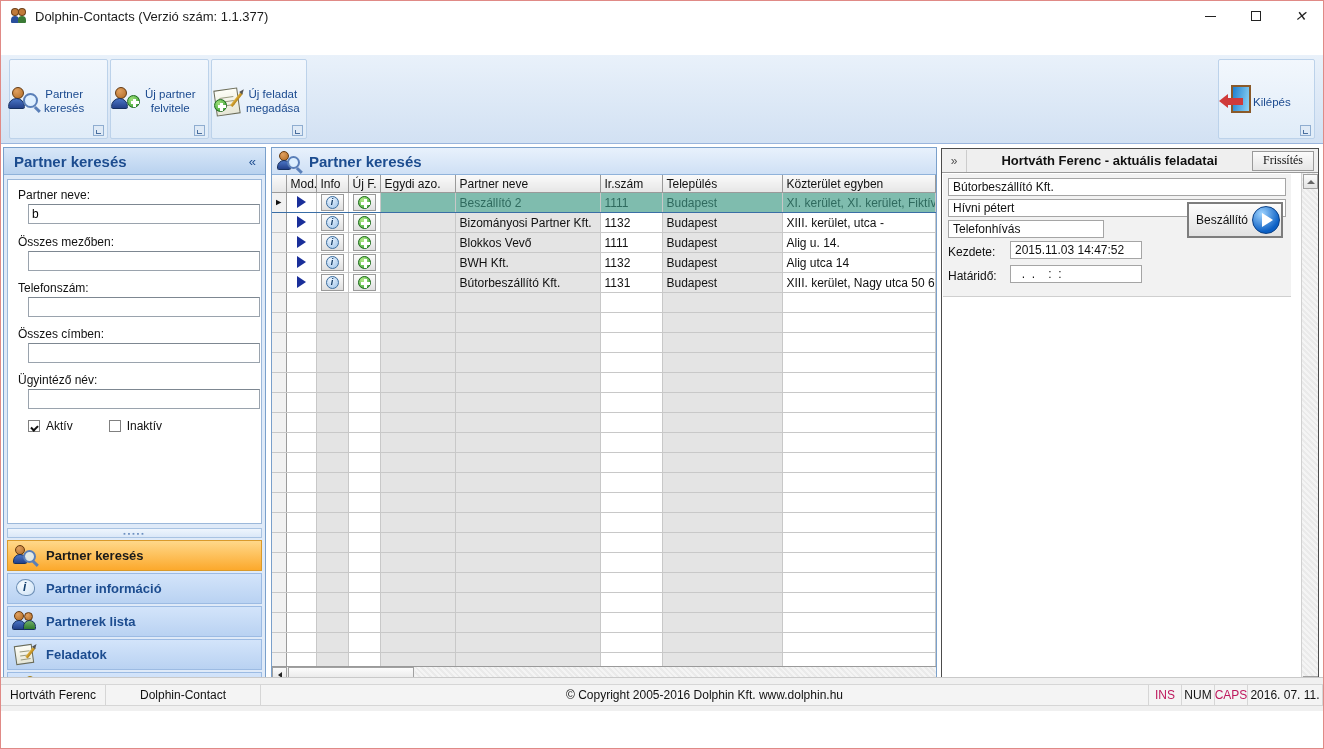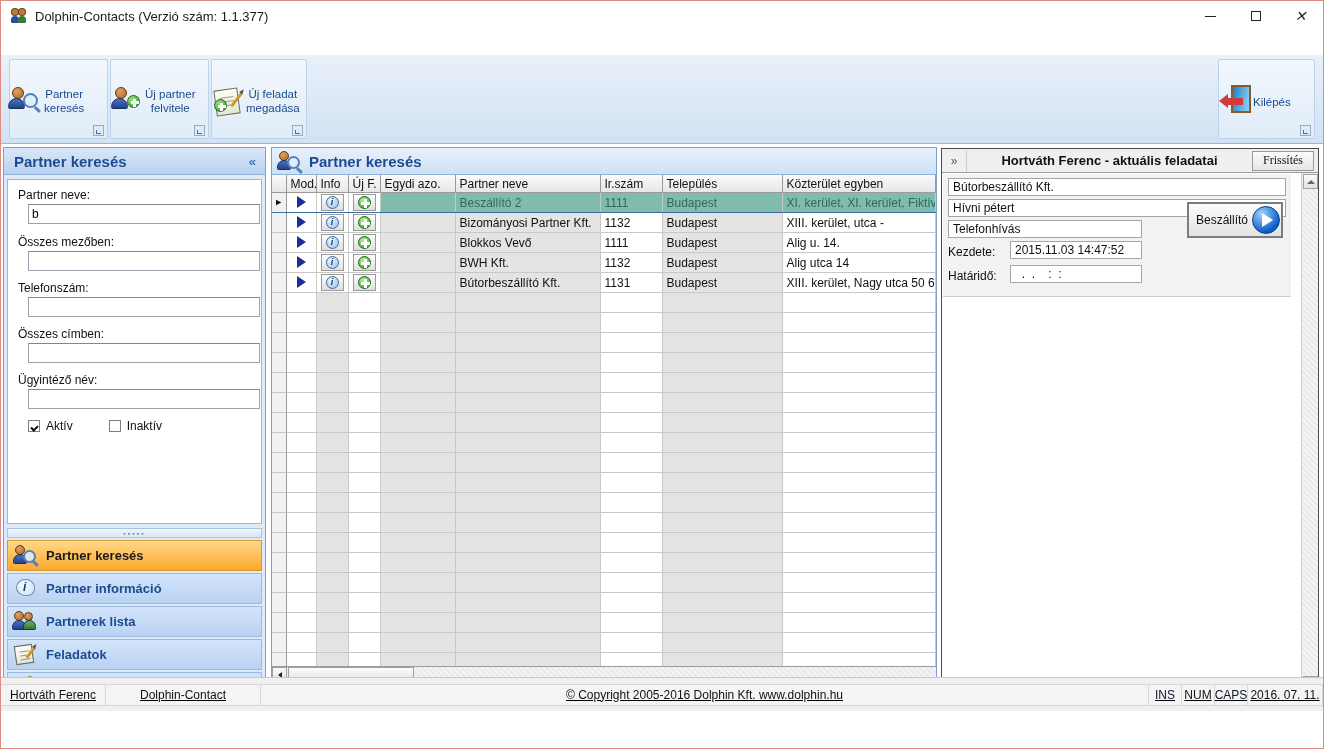--- a/index.html
+++ b/index.html
@@ -296,21 +296,21 @@
     position:absolute;left:1px;top:1px;width:348px;
     background:#f2f2f2;border-bottom:1px solid #cfcfcf;
     padding:4px 5px 7px 5px;box-sizing:border-box;
   }
   .tf{
     width:338px;height:18px;box-sizing:border-box;
     border:1px solid #a5a5a5;background:#fff;margin-bottom:3px;
     font-family:"Liberation Sans",sans-serif;font-size:12px;color:#111;
     padding:0 4px;outline:none;display:block;
   }
-  .tf.short{width:194px;}
+  .tf.short{width:156px;}
   .tf.date{width:132px;text-align:left;}
   .trow{display:flex;align-items:center;gap:6px;margin-bottom:3px;}
   .tlabel{width:56px;font-size:12px;color:#111;}
   .modbtn{
     position:absolute;right:8px;top:28px;width:96px;height:36px;
     background:linear-gradient(#fcfcfc,#e2e2e2);border:2px solid #7d7d7d;
     box-sizing:border-box;display:flex;align-items:center;gap:4px;
     padding-left:7px;cursor:pointer;
   }
   .modbtn .mlbl{font-size:12px;color:#111;}
@@ -352,31 +352,31 @@
     position:absolute;right:18px;top:1px;width:14px;height:14px;
     background:linear-gradient(#fbfbfb,#e6e6e6);border:1px solid #b0b0b0;box-sizing:border-box;
     display:flex;align-items:center;justify-content:center;
   }
   .rp-footer .hs-r:after{content:"";width:0;height:0;border-top:3px solid transparent;border-bottom:3px solid transparent;border-left:4px solid #9a9a9a;}
 
   
   .statusbar{
     position:absolute;left:0;top:676px;width:1322px;height:34px;
     background:#f0f0f0;border-top:1px solid #c9c9c9;
-    display:flex;align-items:center;box-sizing:border-box;text-decoration:underline;
+    display:flex;align-items:center;box-sizing:border-box;
   }
   .sb-cell{
     height:22px;display:flex;align-items:center;justify-content:center;
     font-size:12px;color:#111;border:1px solid #d6d6d6;box-sizing:border-box;
     background:#f4f4f4;margin-left:-1px;
   }
   .sb-user{width:106px;}
   .sb-app{width:156px;}
   .sb-copy{flex:1 1 auto;justify-content:center;border-left:1px solid #d6d6d6;}
-  .sb-small{width:34px;color:#0f172a;}
+  .sb-small{width:34px;color:#be185d;}
   .sb-small.on{color:#111;}
   .sb-date{width:76px;}
 </style>
 </head>
 <body>
 
 <div class="app">
 
   <div class="titlebar">
     <span class="title-icon">

